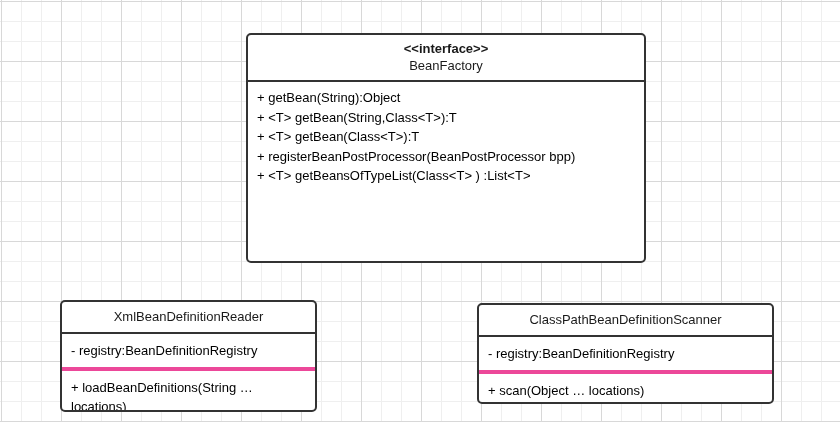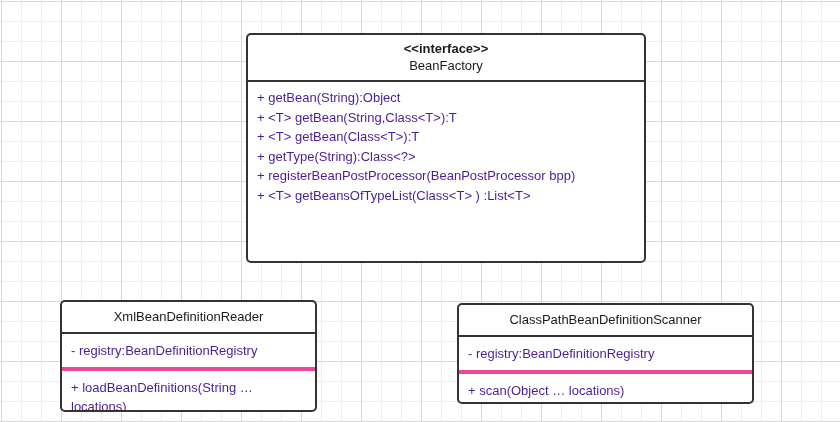--- a/index.html
+++ b/index.html
@@ -59,21 +59,21 @@
   .uml-header .classname {
     display: block;
     font-weight: normal;
   }
 
   .uml-section {
     box-sizing: border-box;
     padding: 7px 9px 7px 9px;
     font-size: 13px;
     line-height: 19px;
-    color: #4c1d95;
+    color: #000000;
   }
   .uml-section + .uml-section {
     border-top: 4px solid #ec4899;
   }
   .uml-section .member {
     white-space: pre-wrap;
     word-break: break-word;
   }
 
   
@@ -92,42 +92,41 @@
   #xml-reader {
     left: 60px;
     top: 300px;
     width: 257px;
     height: 112px;
   }
   #xml-reader .uml-header { padding: 6px 6px 7px 6px; }
 
   
   #cp-scanner {
-    left: 457px;
+    left: 477px;
     top: 303px;
     width: 297px;
     height: 101px;
   }
   #cp-scanner .uml-header { padding: 6px 6px 7px 6px; }
 </style>
 </head>
 <body>
 
 <div id="canvas">
 
   <div class="uml-class" id="bean-factory">
     <div class="uml-header">
       <span class="stereotype">&lt;&lt;interface&gt;&gt;</span>
       <span class="classname">BeanFactory</span>
     </div>
     <div class="uml-section">
       <div class="member">+ getBean(String):Object</div>
       <div class="member">+ &lt;T&gt; getBean(String,Class&lt;T&gt;):T</div>
       <div class="member">+ &lt;T&gt; getBean(Class&lt;T&gt;):T</div>
-      <div class="member">+ getType(String):Class&lt;?&gt;</div>
       <div class="member">+ registerBeanPostProcessor(BeanPostProcessor bpp)</div>
       <div class="member">+ &lt;T&gt; getBeansOfTypeList(Class&lt;T&gt; ) :List&lt;T&gt;</div>
     </div>
   </div>
 
   <div class="uml-class" id="xml-reader">
     <div class="uml-header">
       <span class="classname">XmlBeanDefinitionReader</span>
     </div>
     <div class="uml-section">

